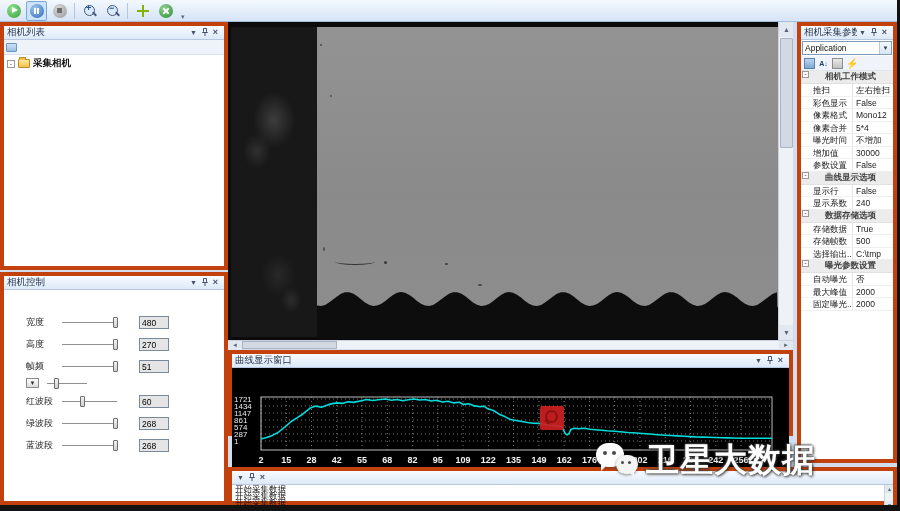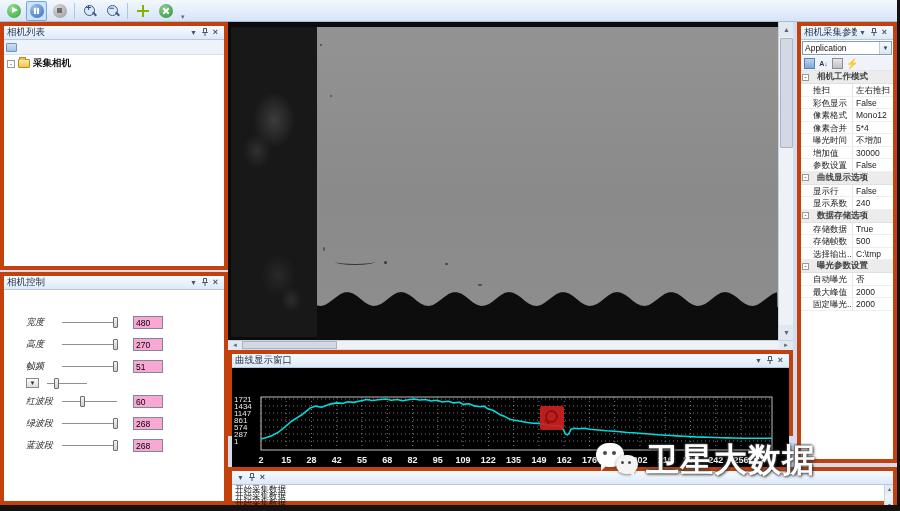--- a/index.html
+++ b/index.html
@@ -58,27 +58,27 @@
     line-height:6px; text-align:center; color:#444; }
   .folder { width:12px; height:9px; background:linear-gradient(#ffe9a0,#f4c24a); border:1px solid #b9892a;
     border-radius:1px; position:relative; }
   .folder::before { content:""; position:absolute; left:0; top:-3px; width:5px; height:2px;
     background:#f4c24a; border:1px solid #b9892a; border-bottom:none; border-radius:1px 1px 0 0; }
   .tree-label { font-size:9.5px; font-weight:bold; color:#111; }
 
   
   .sliders { padding:24px 0 0 0; }
   .slider-row { display:flex; align-items:center; height:17px; margin:0 0 5px 0; position:relative; }
-  .slider-label { width:34px; margin-left:22px; font-size:9px; color:#222; white-space:nowrap;font-style:italic; }
+  .slider-label { width:34px; margin-left:22px; font-size:9px; color:#222; white-space:nowrap; }
   .slider-track { position:relative; width:55px; height:1px; background:#8f8f8f; margin-left:2px; }
   .slider-track.thick { height:3px; background:#151515; }
   .slider-thumb { position:absolute; top:-5px; width:5px; height:11px; background:linear-gradient(#f2f2f2,#cfcfcf);
     border:1px solid #6e6e6e; border-radius:1px; }
-  .slider-value { width:30px; height:13px; margin-left:16px; border:1px solid #7a8a9a; font-size:8.5px;
-    padding-left:2px; font-family:"Liberation Sans",sans-serif; background:#f9a8d4; }
+  .slider-value { width:30px; height:13px; margin-left:22px; border:1px solid #7a8a9a; font-size:8.5px;
+    padding-left:2px; font-family:"Liberation Sans",sans-serif; background:#e5e5e5; }
   .sub-row { display:flex; align-items:center; height:12px; margin:-3px 0 4px 0; }
   .combo-drop-mini { width:13px; height:10px; margin-left:22px; border:1px solid #8a8a8a;
     background:linear-gradient(#fdfdfd,#dcdcdc); font-size:6px; color:#333; text-align:center; line-height:9px; }
   .sub-track { position:relative; width:40px; height:1px; background:#8f8f8f; margin-left:8px; }
 
   
   .image-view { position:absolute; left:228px; top:22px; width:565px; height:318px; background:#0b0b0b; overflow:hidden; }
   .img-left-strip { position:absolute; left:3px; top:5px; width:86px; height:310px; background:
     radial-gradient(ellipse 30px 40px at 50% 30%, rgba(90,90,90,.55), transparent 70%),
     radial-gradient(ellipse 20px 25px at 30% 40%, rgba(70,70,70,.5), transparent 70%),
@@ -129,22 +129,22 @@
   .combo .combo-btn { width:12px; background:linear-gradient(#f4f8fd,#d9e6f5); border-left:1px solid #b9c9dc;
     font-size:6px; color:#345; text-align:center; line-height:13px; }
   .pg-toolbar { height:15px; display:flex; align-items:center; gap:3px; padding-left:3px;
     background:#f0f4fa; border-bottom:1px solid #dfe6ef; }
   .pg-icon { width:11px; height:11px; font-size:8px; line-height:11px; text-align:center; }
   .icon-cat { background:linear-gradient(#bcd4ee,#7fa8d4); border:1px solid #5a82ac; }
   .icon-az { color:#1a3d68; font-weight:bold; font-size:7px; }
   .icon-pages { background:linear-gradient(#e8e8e8,#c2c2c2); border:1px solid #8c8c8c; }
   .icon-bolt { color:#e0a500; font-weight:bold; font-size:10px; }
   .prop-grid { font-size:8.5px; color:#222; }
-  .pg-cat { display:flex; align-items:center; height:13px; background:#ececec; border-bottom:1px solid #e0e0e0;
-    color:#444; font-weight:bold; gap:8px; padding-left:1px; }
+  .pg-cat { display:flex; align-items:flex-start; height:13px; background:#ececec; border-bottom:1px solid #e0e0e0;
+    color:#444; font-weight:bold; gap:16px; padding-left:1px; }
   .pg-cat .expander { width:7px; height:7px; font-size:6px; line-height:5px; }
   .pg-row { display:flex; height:12.5px; border-bottom:1px solid #efefef; }
   .pg-name { width:52px; padding-left:12px; border-right:1px solid #e4e4e4; background:#fff;
     white-space:nowrap; overflow:hidden; line-height:12px; }
   .pg-val { flex:1; padding-left:3px; line-height:12px; white-space:nowrap; overflow:hidden; }
 
   
   .watermark { position:absolute; left:594px; top:438px; display:flex; align-items:center; gap:6px; z-index:50; }
   .wm-logo { position:relative; width:46px; height:44px; }
   .wm-b1 { position:absolute; left:2px; top:4px; width:28px; height:24px; background:#fdfdfd; border-radius:12px;

